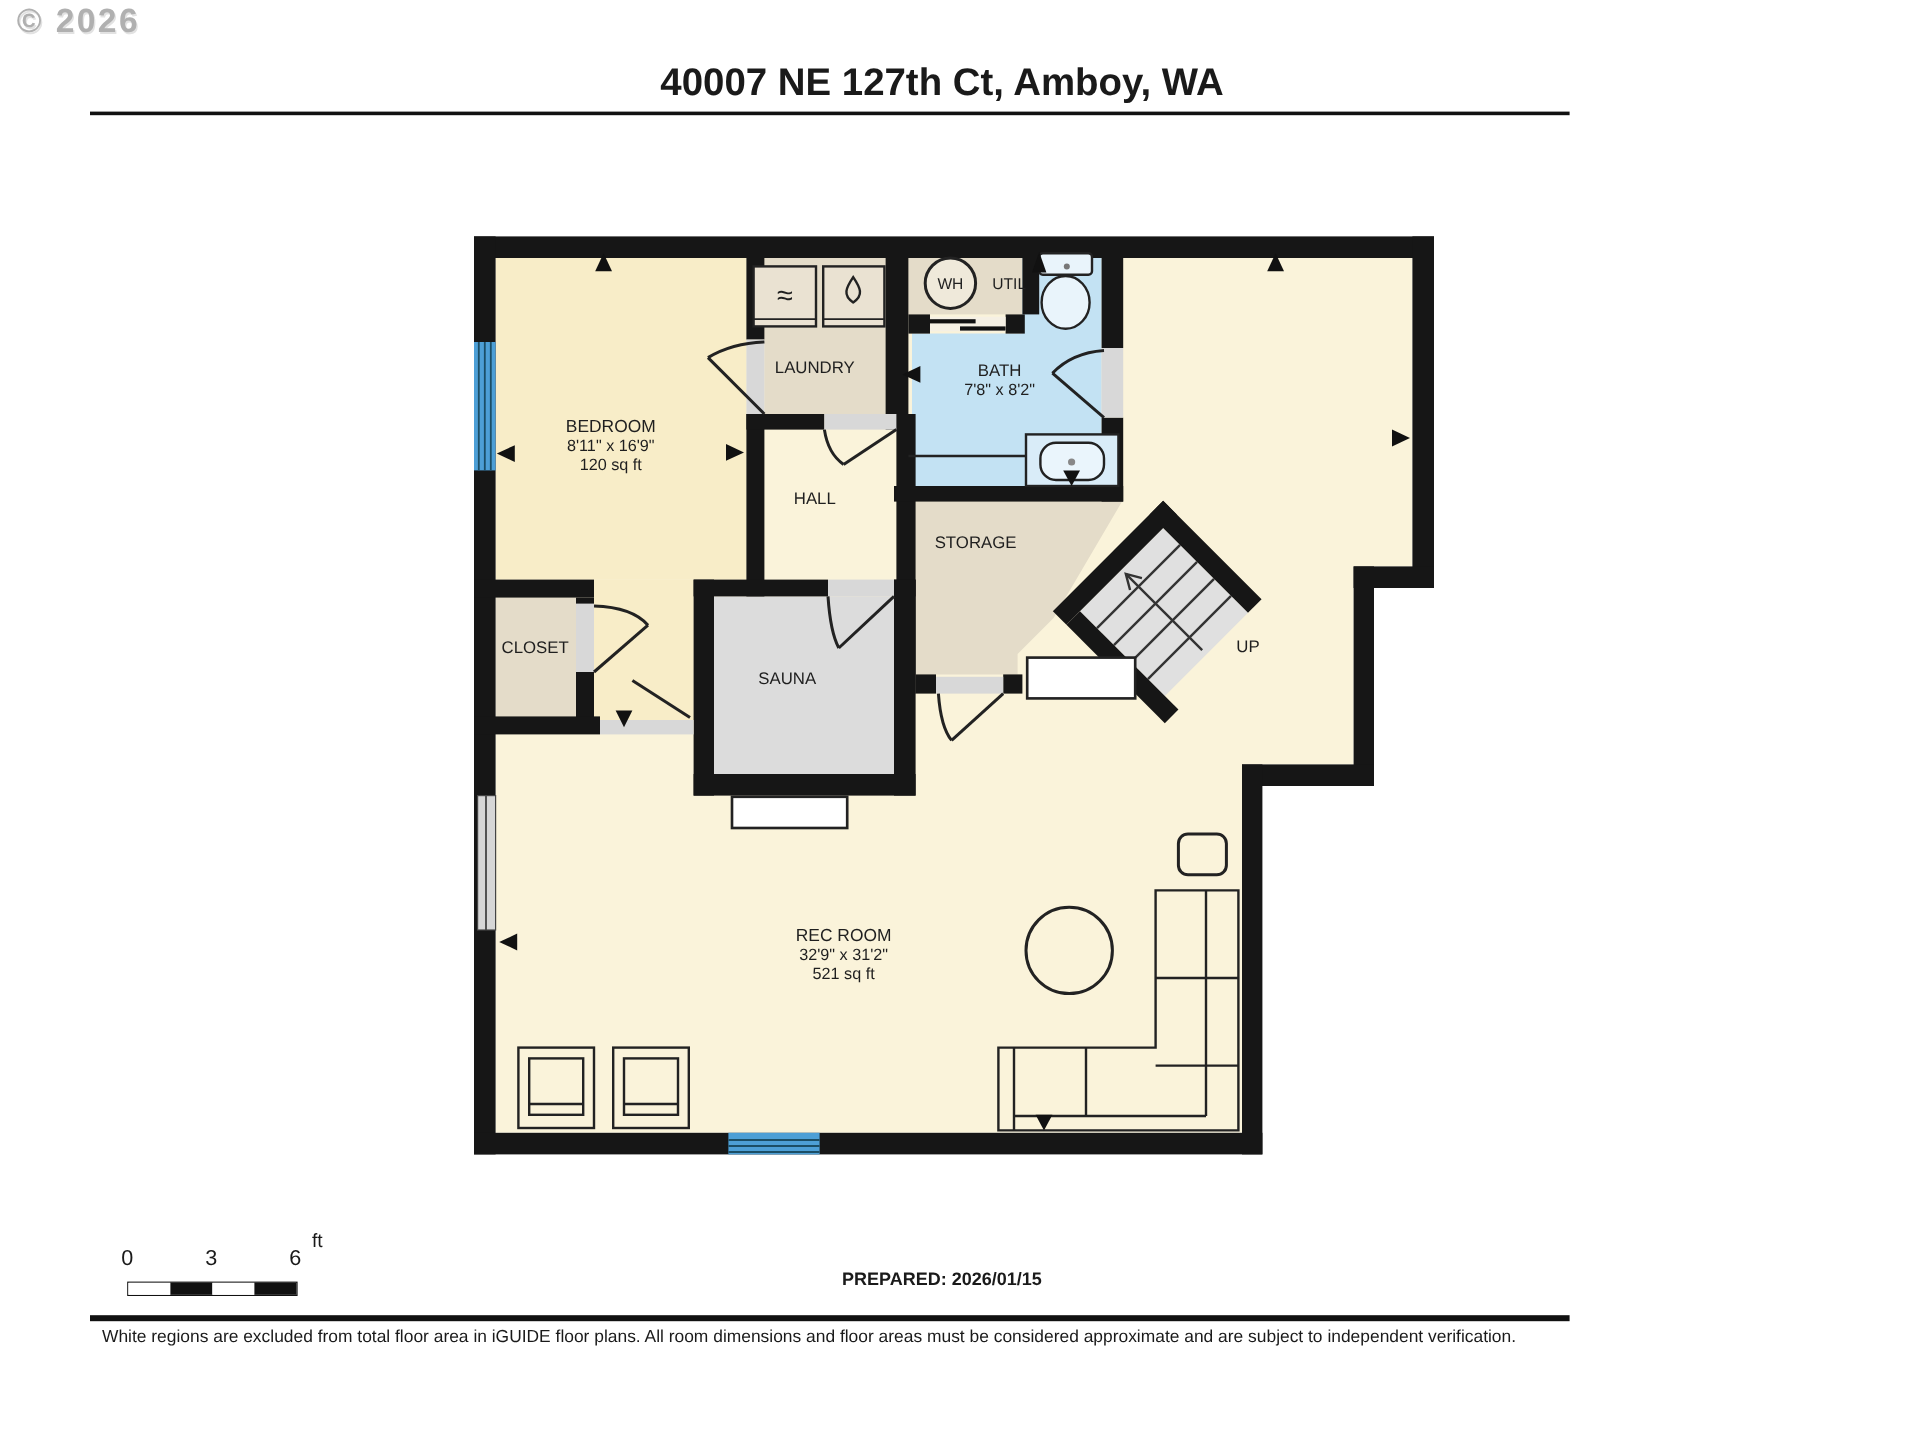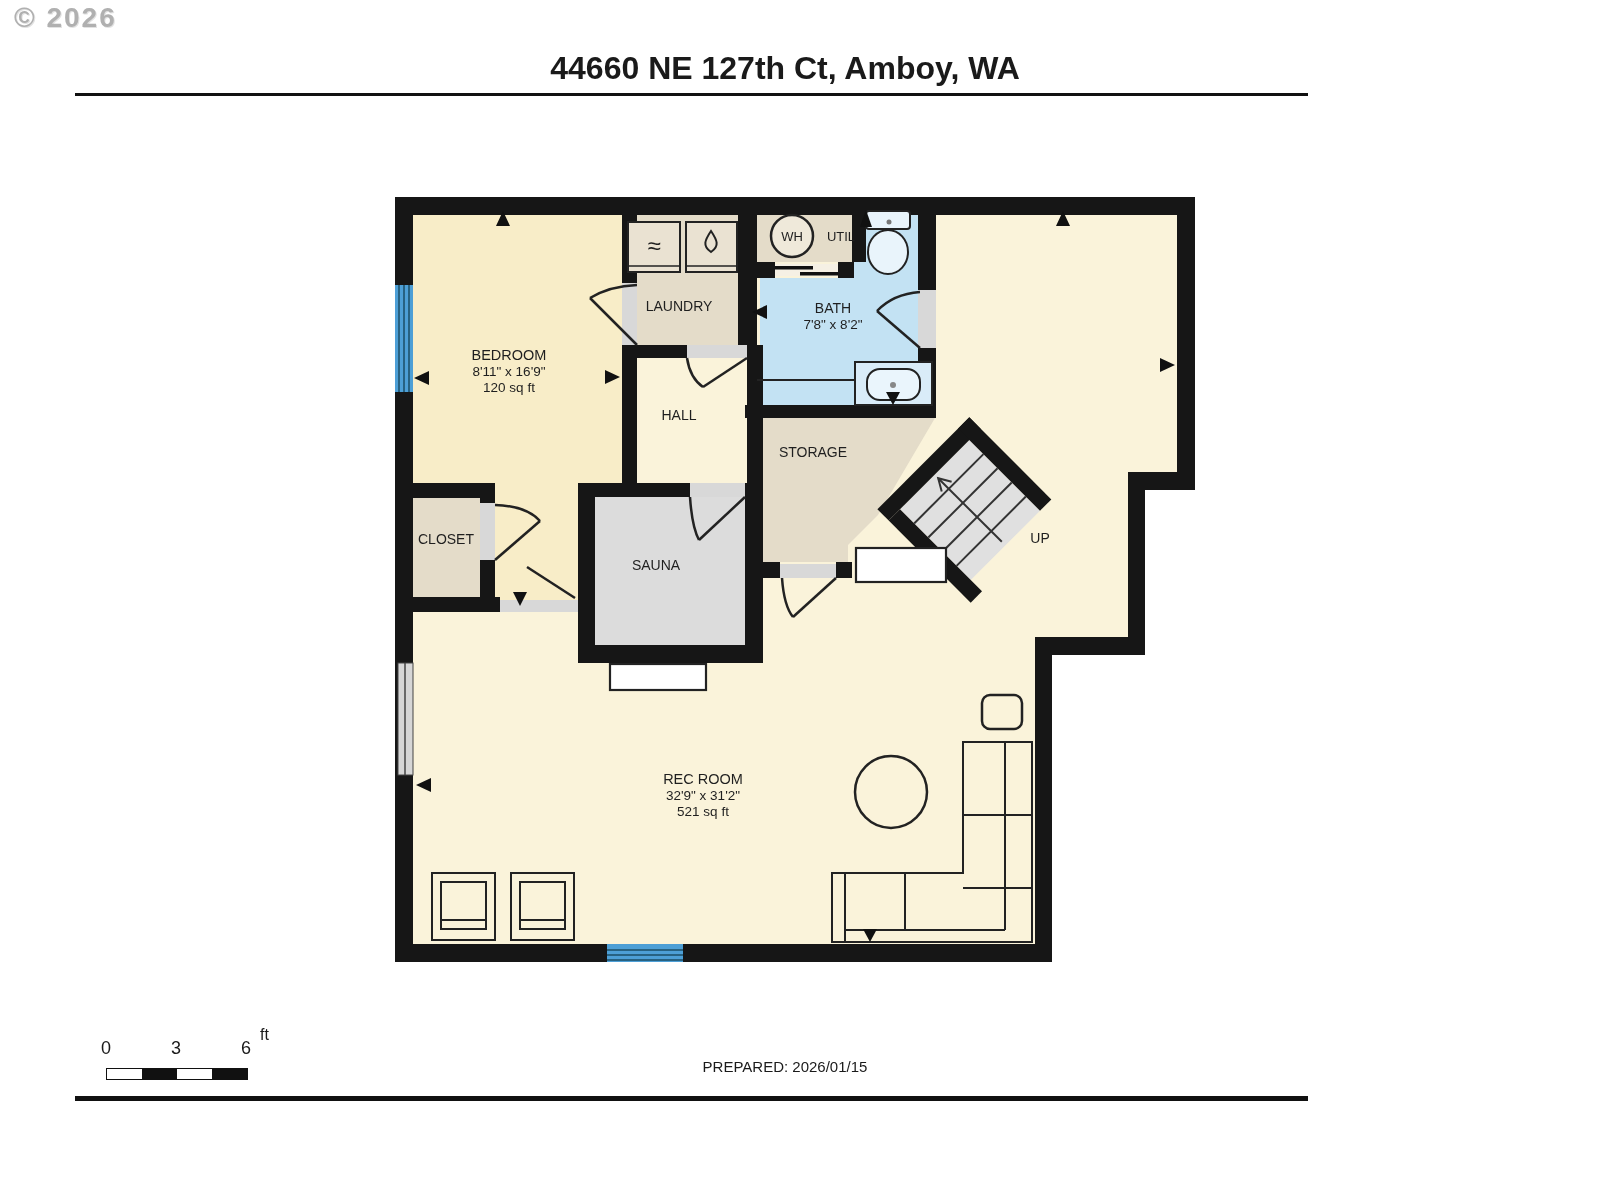--- a/index.html
+++ b/index.html
@@ -13,42 +13,42 @@
   .subtitle{position:absolute;left:75px;top:106px;width:1420px;text-align:center;font-size:16px;}
   .subtitle .floor{font-weight:bold;margin-right:28px;}
   .plan-svg{position:absolute;left:0;top:0;}
   .scale-labels{position:absolute;left:0;top:1038px;font-size:18px;}
   .scale-labels span{position:absolute;transform:translateX(-50%);}
   .scale-bar{position:absolute;left:106px;top:1068px;width:140px;height:10px;
              border:1.5px solid #111;display:flex;}
   .scale-bar .seg{flex:1;}
   .seg.w{background:#fff;} .seg.b{background:#111;}
   .scale-unit{position:absolute;left:260px;top:1026px;font-size:16px;}
-  .prepared{position:absolute;left:585px;top:1058px;width:400px;text-align:center;font-size:15px;}
+  .prepared{position:absolute;left:585px;top:1058px;width:400px;text-align:center;font-size:15px;font-weight:bold;}
   .compass{position:absolute;left:1422px;top:1028px;}
   .compass-n{position:absolute;left:1420px;top:1066px;font-size:16px;font-style:italic;
              transform:rotate(-35deg);font-weight:bold;}
   .footer-rule{position:absolute;left:75px;top:1096px;width:1420px;height:5px;background:#111;}
   .disclaimer{position:absolute;left:85px;top:1106px;width:1430px;font-size:14.5px;}
   
   .wall{fill:#161616;}
   .fx{fill:none;stroke:#222;stroke-width:2px;}
   .fx25{fill:none;stroke:#222;stroke-width:2.5px;}
   .lbl{fill:#1f1f1f;font-family:"Liberation Sans",sans-serif;text-anchor:middle;}
   .s14{font-size:14px;} .s145{font-size:14.5px;} .s135{font-size:13.5px;} .s13{font-size:13px;}
   .thr{fill:#d8d8d8;}
   .marker{fill:#111;}
 </style>
 </head>
 <body>
 
 <div class="page">
 
   <div class="copyright">© 2026</div>
-  <div class="title">44660 NE 127th Ct, Amboy, WA</div>
+  <div class="title">40007 NE 127th Ct, Amboy, WA</div>
   <div class="title-rule"></div>
 
   <svg class="plan-svg" width="1600" height="1200" viewBox="0 0 1600 1200">
 
     <g>
       <polygon fill="#faf3da" points="413,215 1177,215 1177,472 1128,472 1128,637 1035,637 1035,944 413,944"></polygon>
       <rect fill="#f8edc8" x="413" y="215" width="209" height="268"></rect>
       <rect fill="#f8edc8" x="495" y="483" width="83" height="127"></rect>
       <rect fill="#e4dcc9" x="637" y="215" width="101" height="130"></rect>
       <rect fill="#e4dcc9" x="413" y="498" width="67" height="99"></rect>
@@ -261,14 +261,15 @@
 
   <svg class="compass" width="60" height="60" viewBox="0 0 60 60">
     <circle cx="30" cy="29" r="27" fill="#ffffff" stroke="#999" stroke-width="2"></circle>
     <circle cx="30" cy="29" r="20" fill="#a9d5ee"></circle>
     <polygon points="44,15 23,36 37,22" fill="#ffffff" stroke="#888" stroke-width="1"></polygon>
     <polygon points="16,43 23,22 37,36" fill="#cc2222" stroke="#992222" stroke-width="1"></polygon>
   </svg>
   <div class="compass-n">N</div>
 
   <div class="footer-rule"></div>
+  <div class="disclaimer">White regions are excluded from total floor area in iGUIDE floor plans. All room dimensions and floor areas must be considered approximate and are subject to independent verification.</div>
 
 </div>
 
 </body></html>

